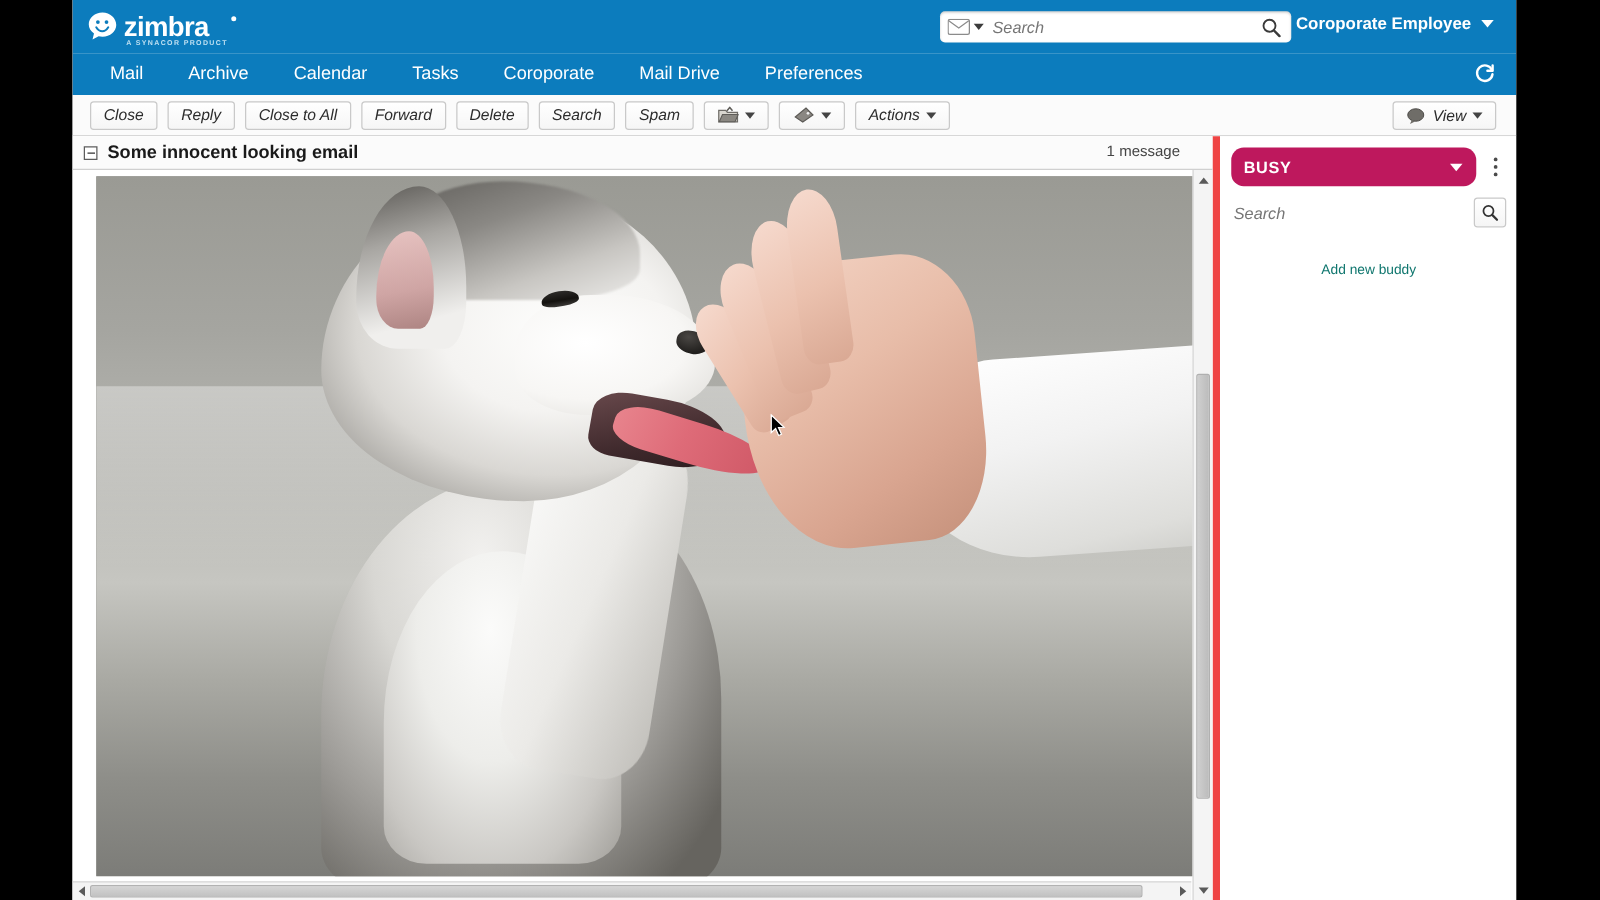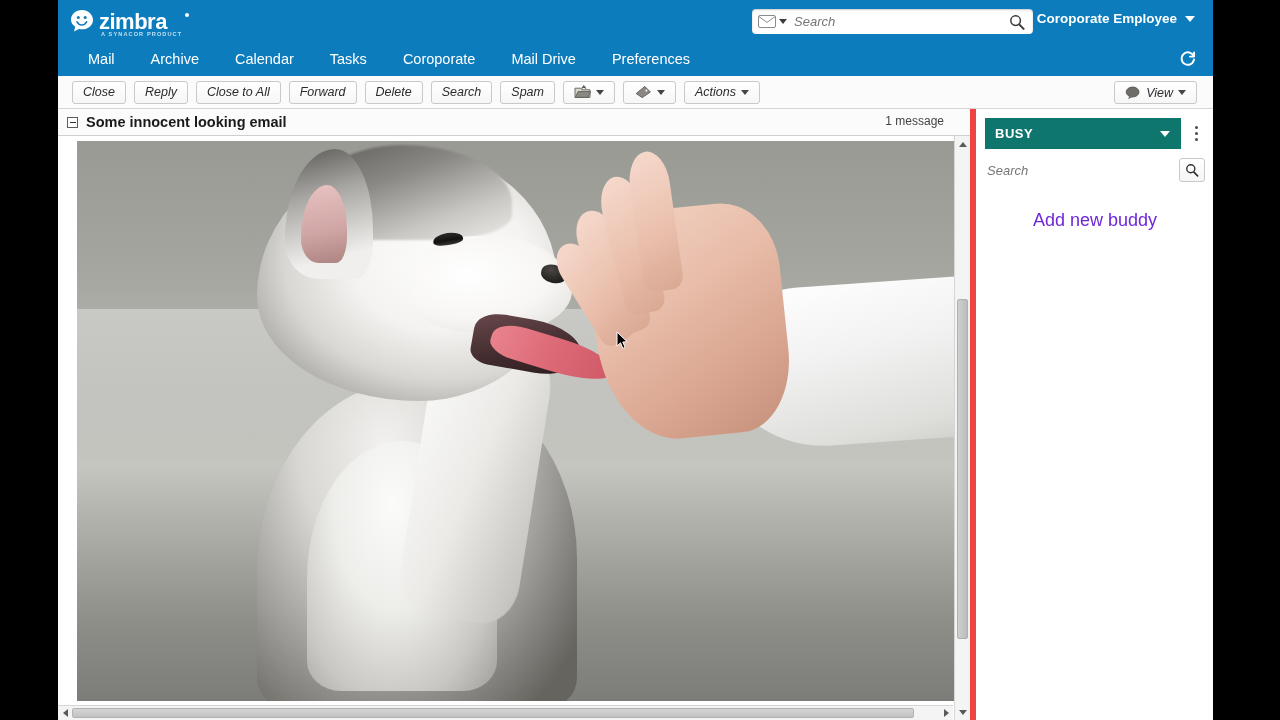--- a/index.html
+++ b/index.html
@@ -341,22 +341,22 @@
   .tri-r { border-top:4px solid transparent;border-bottom:4px solid transparent;border-left:5px solid #5a5a5a; }
 
   
   .chat-pane {
     flex: 1; background: #ffffff;
     position: relative; padding: 9px 8px 0 9px;
   }
   .status-row { display: flex; align-items: center; gap: 6px; }
   .status-dd {
     flex: 1; height: 31px;
-    background: #0f766e;
-    border-radius: 0;
+    background: #be185d;
+    border-radius: 10px;
     display: flex; align-items: center;
     padding: 0 10px;
     color: #ffffff; font-size: 13px; font-weight: bold;
     letter-spacing: .5px;
     cursor: pointer;
     position: relative;
   }
   .status-dd .cd {
     position: absolute; right: 11px;
     width: 0; height: 0;
@@ -384,21 +384,21 @@
   .chat-search-btn {
     width: 26px; height: 24px;
     background: linear-gradient(#ffffff,#f5f5f5);
     border: 1px solid #c9c9c9; border-radius: 3px;
     display: flex; align-items: center; justify-content: center;
     cursor: pointer;
   }
   .add-buddy {
     margin-top: 28px;
     text-align: center;
-    font-size: 18px; color: #6d28d9;
+    font-size: 11px; color: #0f766e;
     cursor: pointer;
   }
 </style>
 </head>
 <body>
 
 <div class="screen">
   <div class="app">
 
     <div class="topbar">

